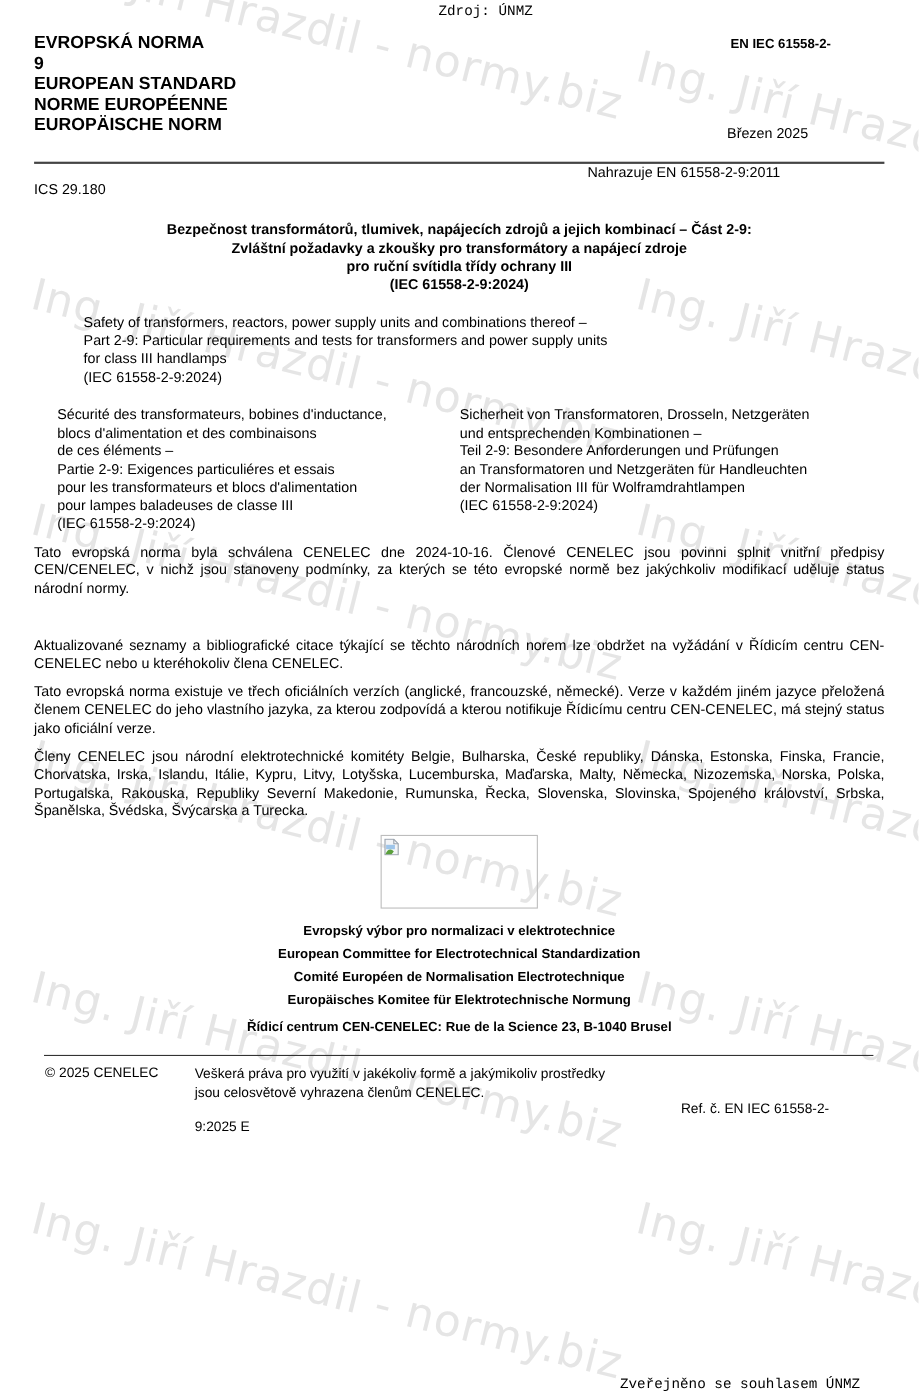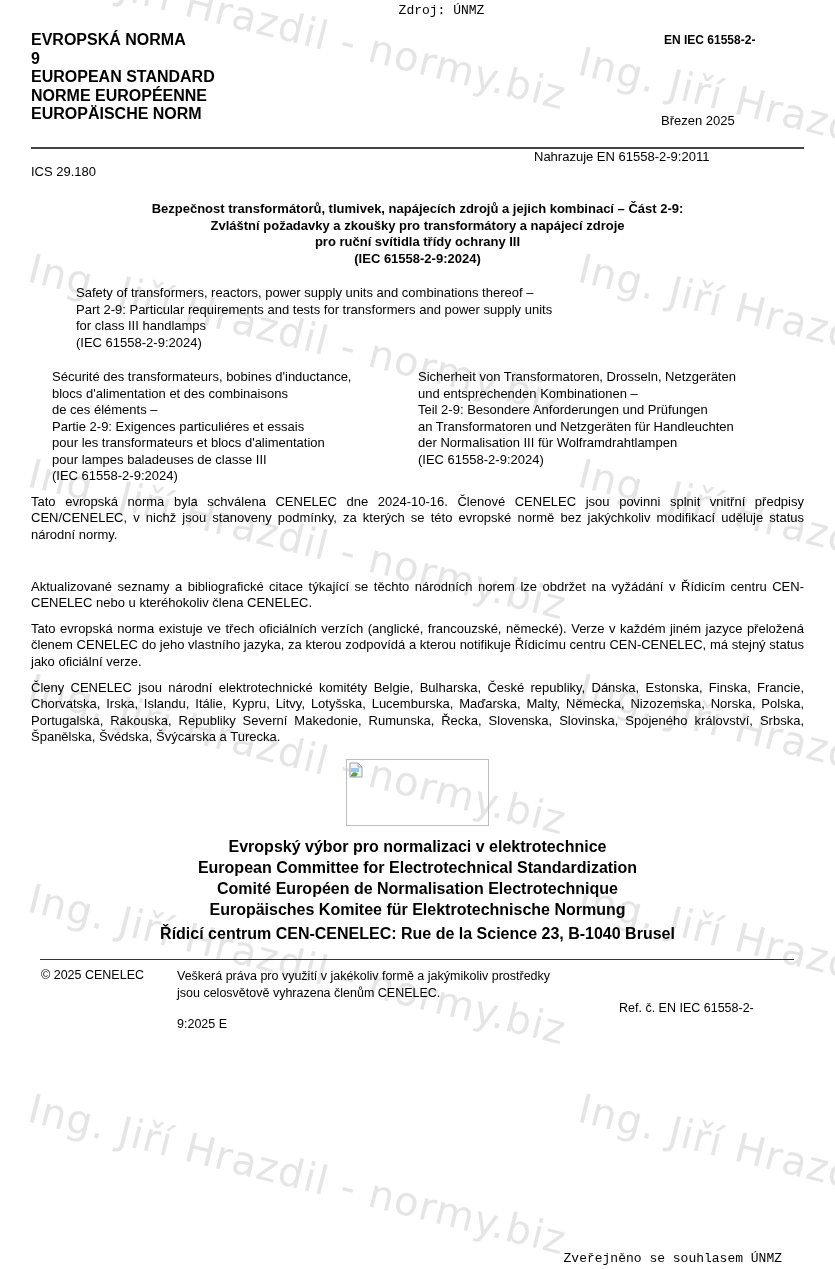--- a/index.html
+++ b/index.html
@@ -26,21 +26,21 @@
 
   .body-text { left: 31px; width: 773px; font-size: 13px; line-height: 16.3px; text-align: justify; }
   .p1 { top: 494px; }
   .p2 { top: 579px; }
   .p3 { top: 621px; }
   .p4 { top: 680px; }
 
   .logo-box { top: 759px; left: 346px; width: 143px; height: 67px; border: 1px solid #bdbdbd; box-sizing: border-box; }
   .broken-img { position: absolute; top: 2px; left: 2px; width: 14px; height: 16px; }
 
-  .committee { top: 836px; left: 0; width: 835px; text-align: center; font-weight: bold; font-size: 16px; line-height: 21px; }
+  .committee { top: 836px; left: 0; width: 835px; text-align: center; font-weight: bold; font-size: 12px; line-height: 21px; }
   .committee .addr { margin-top: 3px; }
 
   .rule-bottom { top: 959px; left: 40px; width: 754px; height: 1px; background: #333; }
   .copyright { top: 968px; left: 41px; font-size: 12.5px; }
   .rights { top: 968px; left: 177px; font-size: 12.5px; line-height: 16.5px; }
   .ref { top: 1001px; left: 619px; font-size: 12.5px; }
   .ref-cont { top: 1017px; left: 177px; font-size: 12.5px; }
 
   .wm { position: absolute; font-family: "DejaVu Sans", sans-serif; font-size: 40px; color: rgba(160,160,160,0.28); white-space: nowrap; transform-origin: 0 0; transform: rotate(14deg); pointer-events: none; letter-spacing: 1px; }
 </style>

